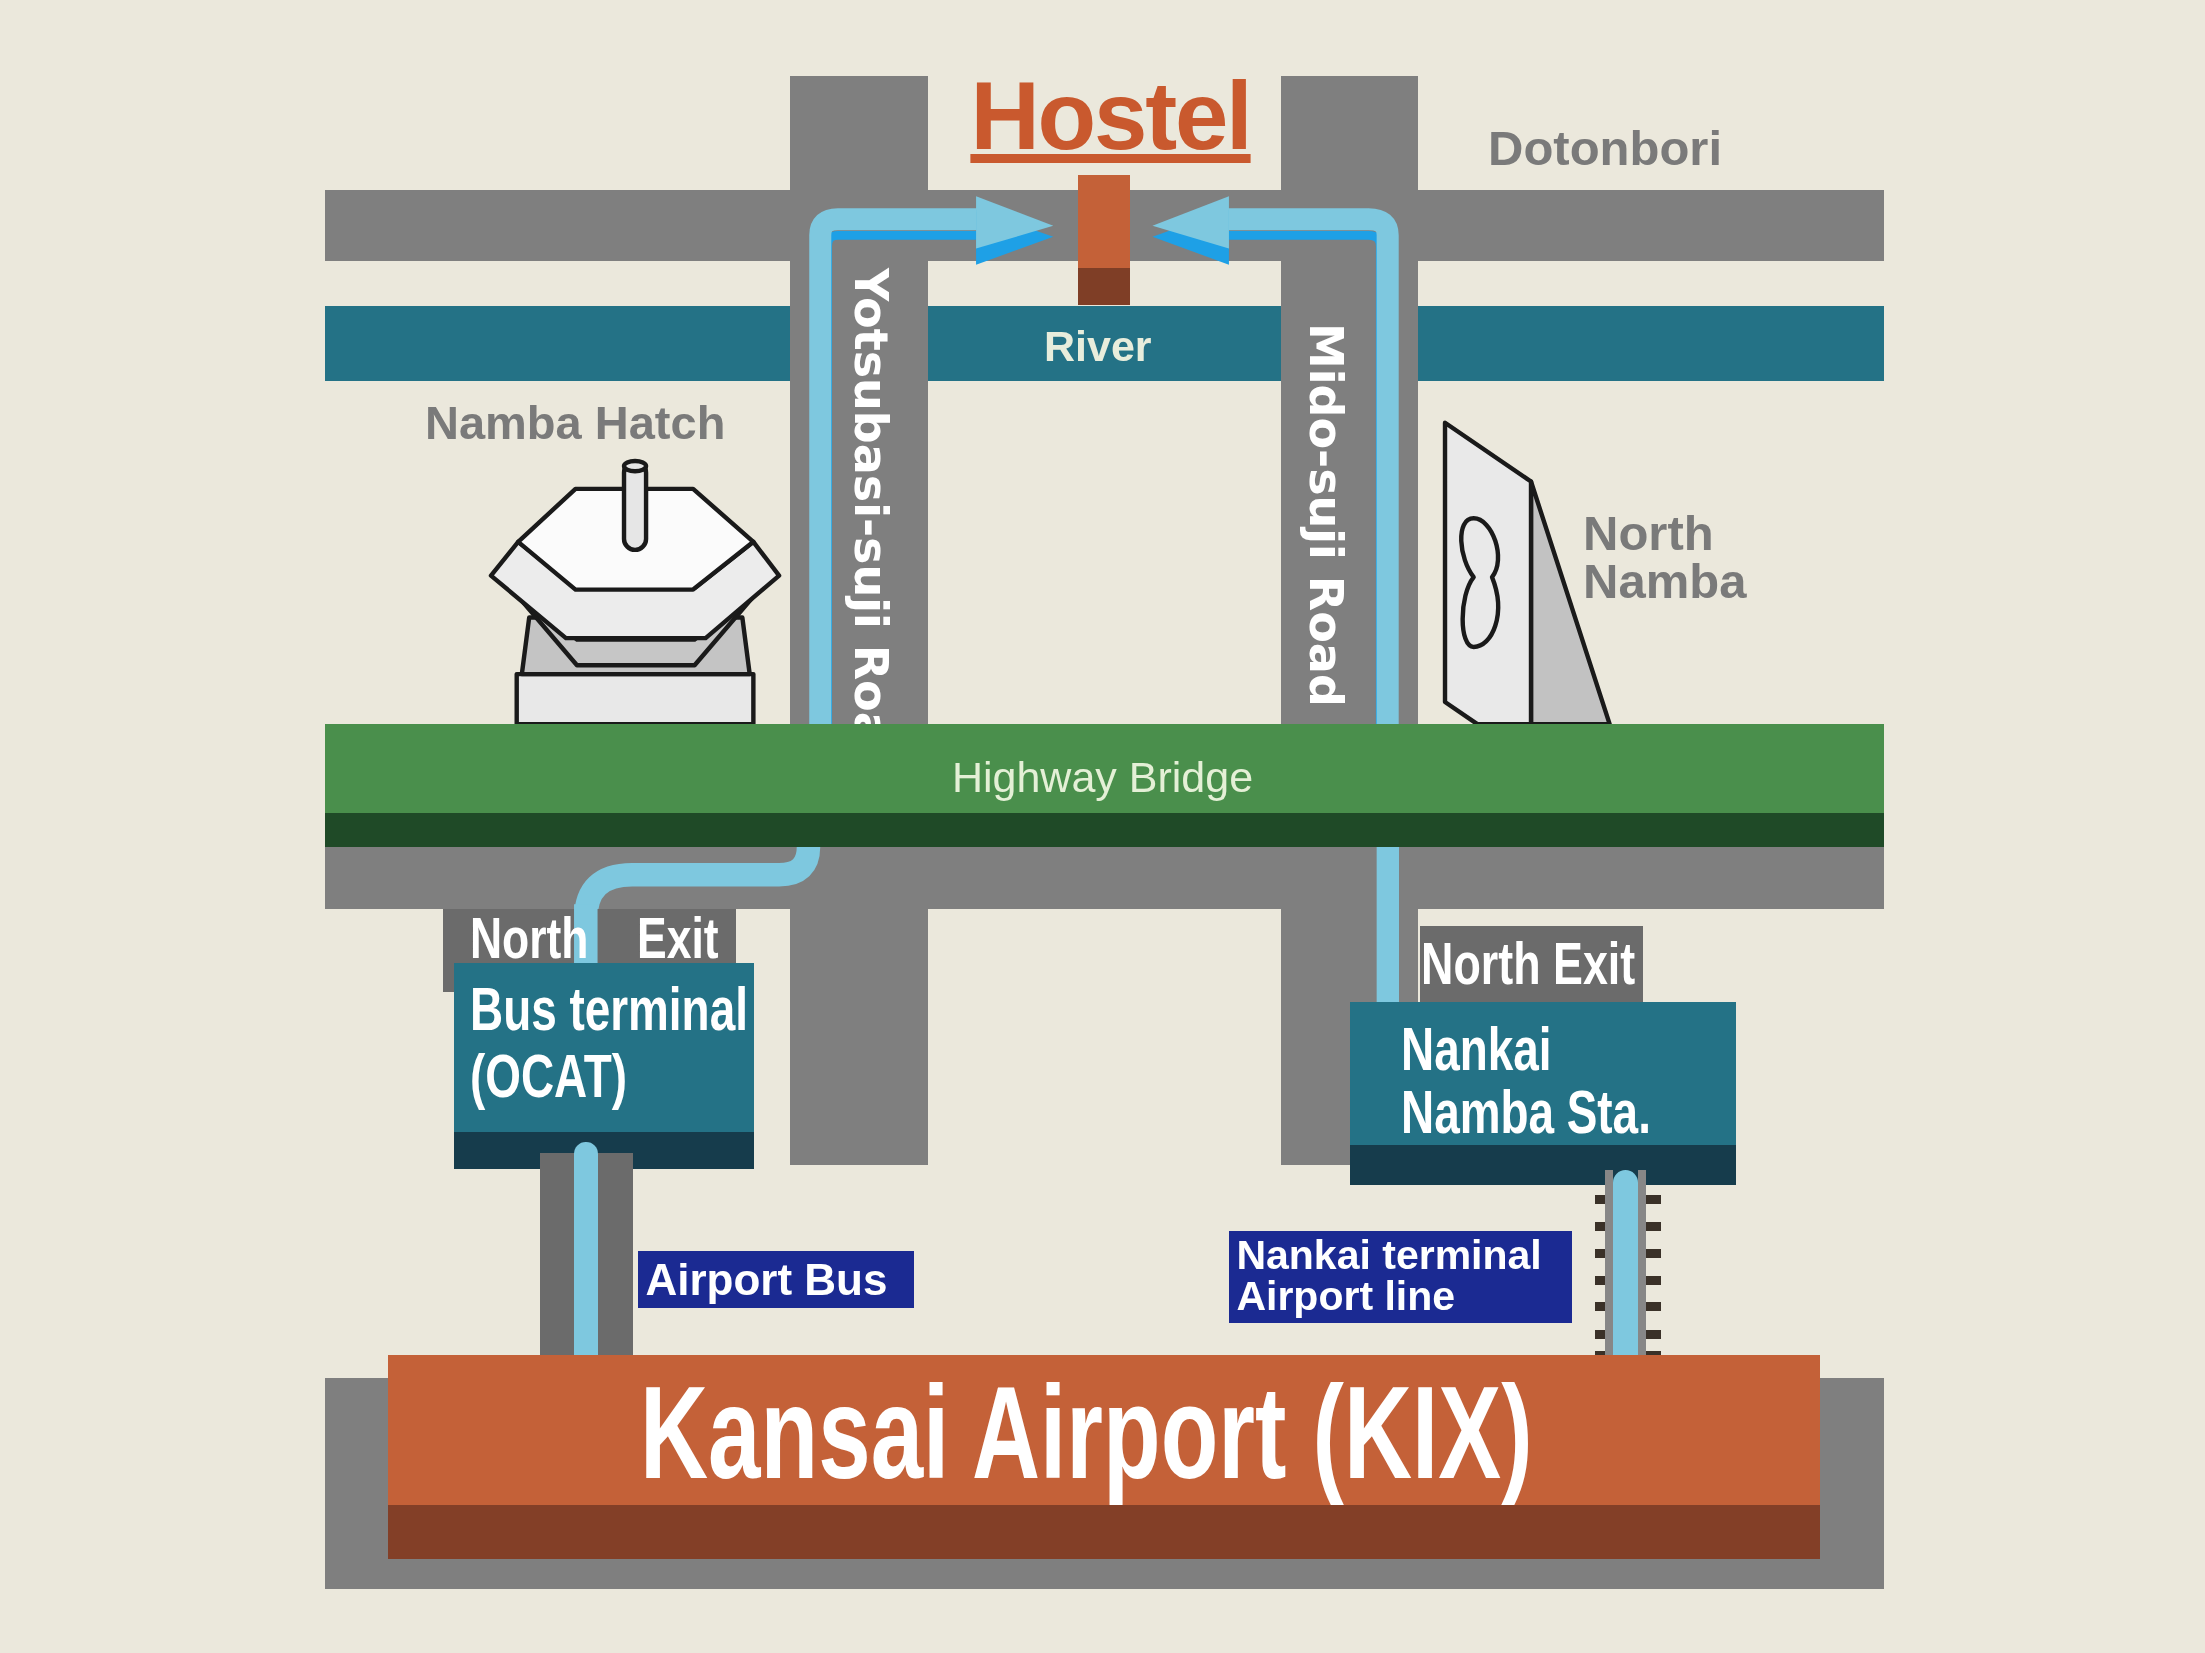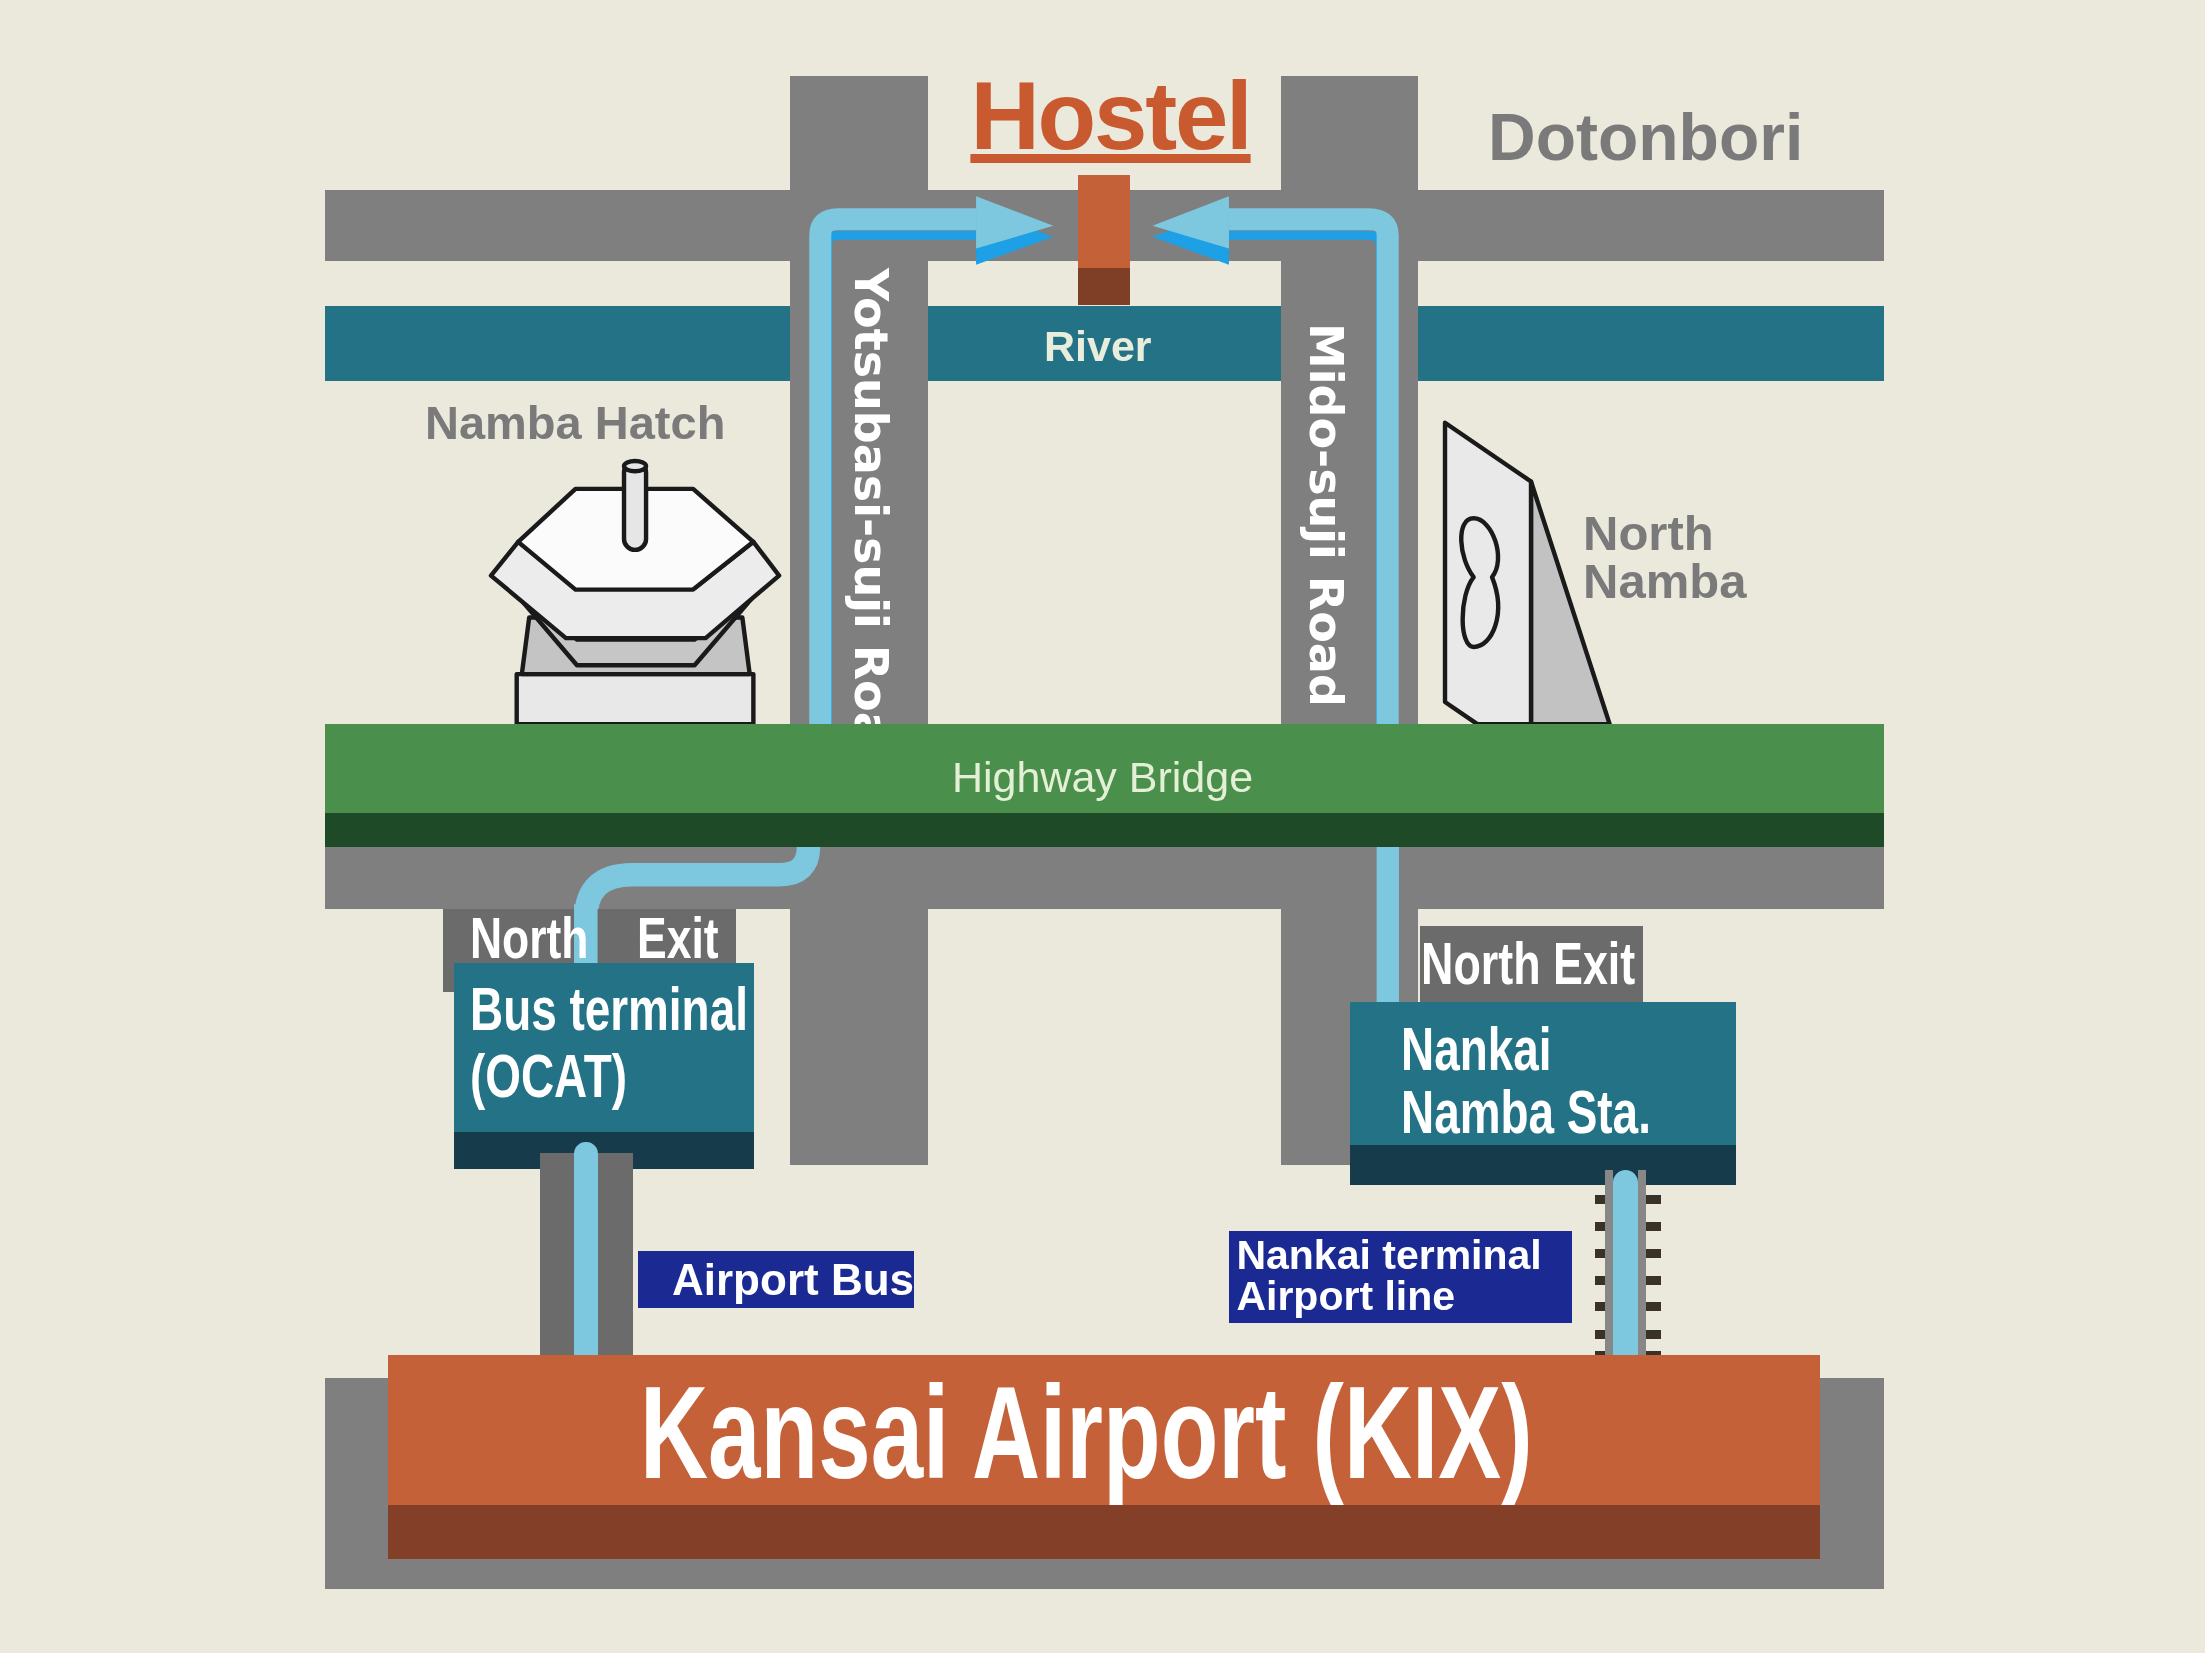--- a/index.html
+++ b/index.html
@@ -26,21 +26,21 @@
 <div class="abs road" style="left:790px;top:76px;width:138px;height:1089px;"></div>
 <div class="abs road" style="left:1281px;top:76px;width:137px;height:1089px;"></div>
 <div class="abs road" style="left:325px;top:845px;width:1559px;height:64px;"></div>
 
 <div class="abs" style="left:1044px;top:322px;width:125px;color:#e8eddc;font-weight:bold;font-size:43px;">River</div>
 
 <div class="abs" style="left:956px;top:68px;width:309px;text-align:center;color:#c9592e;font-weight:bold;font-size:96px;line-height:96px;letter-spacing:-2.2px;text-decoration:underline;">Hostel</div>
 <div class="abs" style="left:1078px;top:175px;width:52px;height:93px;background:#c46138;"></div>
 <div class="abs" style="left:1078px;top:268px;width:52px;height:37px;background:#7f3e26;"></div>
 
-<div class="abs label-grey" style="left:1488px;top:99px;font-size:66px;">Dotonbori</div>
+<div class="abs label-grey" style="left:1488px;top:120px;font-size:49px;">Dotonbori</div>
 
 <div class="abs label-grey" style="left:425px;top:395px;font-size:47px;">Namba Hatch</div>
 
 <div class="abs label-grey" style="left:1583px;top:509px;font-size:49px;line-height:49px;">North</div>
 <div class="abs label-grey" style="left:1583px;top:557px;font-size:49px;line-height:49px;">Namba</div>
 
 <svg width="2205" height="1654" viewBox="0 0 3000 2250">
 
   <g stroke="#1a1a1a" stroke-width="6" stroke-linejoin="round">
     <rect x="703" y="917" width="322" height="68" fill="#e8e8e8"></rect>
@@ -90,21 +90,21 @@
 <div class="abs cond" style="left:470px;top:910px;font-size:57px;line-height:57px;transform:scaleX(0.78);">North</div>
 <div class="abs cond" style="left:637px;top:910px;font-size:57px;line-height:57px;transform:scaleX(0.78);">Exit</div>
 
 <div class="abs station" style="left:454px;top:963px;width:300px;height:169px;"></div>
 <div class="abs station-dark" style="left:454px;top:1132px;width:300px;height:37px;"></div>
 <div class="abs cond" style="left:470px;top:978px;font-size:62px;line-height:62px;transform:scaleX(0.74);">Bus terminal</div>
 <div class="abs cond" style="left:470px;top:1045px;font-size:62px;line-height:62px;transform:scaleX(0.74);">(OCAT)</div>
 
 <div class="abs" style="left:540px;top:1153px;width:93px;height:202px;background:#6b6b6b;"></div>
 <div class="abs" style="left:574px;top:1142px;width:23.5px;height:213px;background:#7ec8df;border-radius:11.8px 11.8px 0 0;"></div>
-<div class="abs bluelabel" style="left:638px;top:1251px;width:276px;height:57px;font-size:44px;line-height:57px;padding-left:7.4px;box-sizing:border-box;text-align:right;">Airport Bus</div>
+<div class="abs bluelabel" style="left:638px;top:1251px;width:276px;height:57px;font-size:44px;line-height:57px;padding-left:7.4px;box-sizing:border-box;">Airport Bus</div>
 
 <div class="abs exitbox" style="left:1420px;top:926px;width:223px;height:76px;"></div>
 <div class="abs cond" style="left:1421px;top:935px;font-size:59px;line-height:59px;transform:scaleX(0.76);">North Exit</div>
 <div class="abs" style="left:1377px;top:847px;width:22px;height:155px;background:#7ec8df;"></div>
 
 <div class="abs station" style="left:1350px;top:1002px;width:386px;height:143px;"></div>
 <div class="abs station-dark" style="left:1350px;top:1145px;width:386px;height:40px;"></div>
 <div class="abs cond" style="left:1401px;top:1018px;font-size:62px;line-height:62px;transform:scaleX(0.74);">Nankai</div>
 <div class="abs cond" style="left:1401px;top:1081px;font-size:62px;line-height:62px;transform:scaleX(0.74);">Namba Sta.</div>
 

